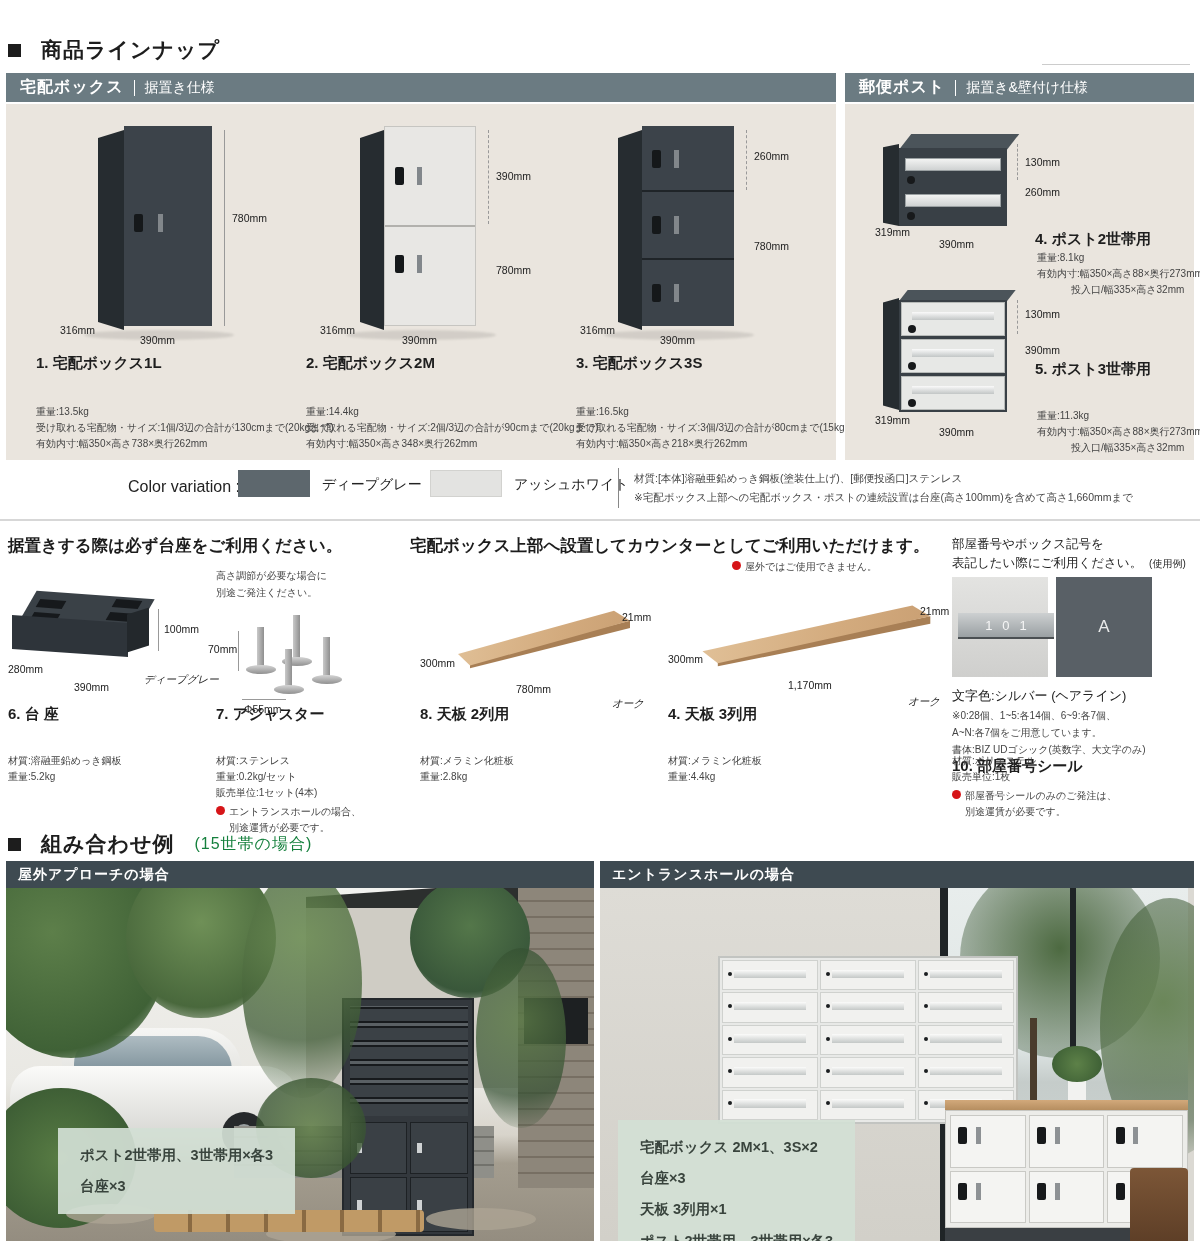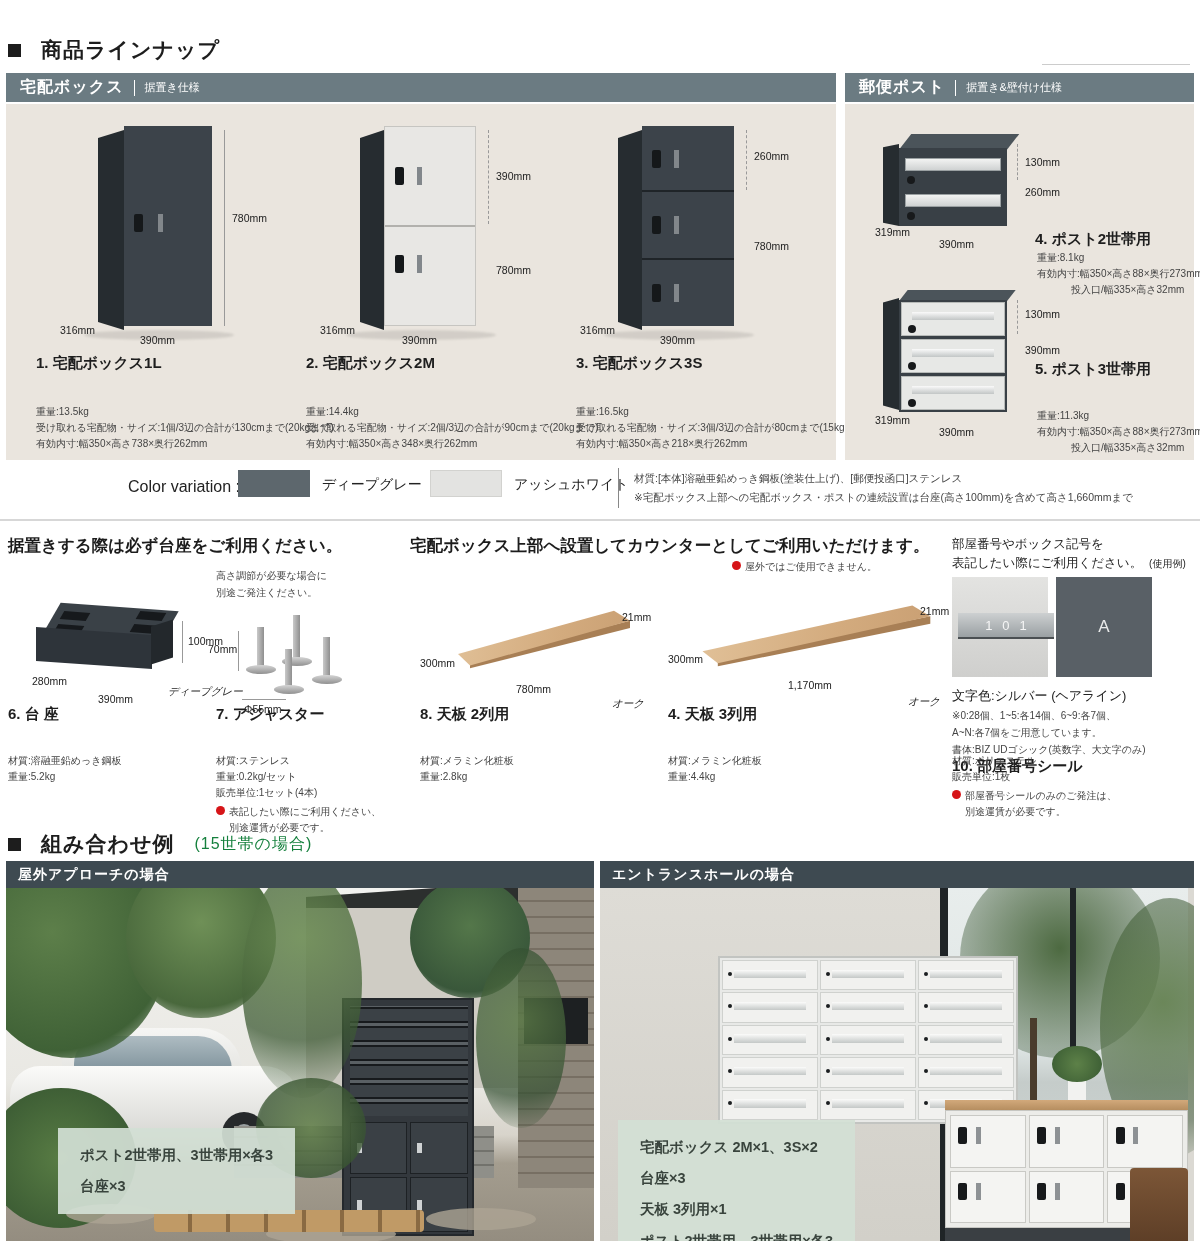--- a/index.html
+++ b/index.html
@@ -9,21 +9,21 @@
   
   .sec-title { position:absolute; display:flex; align-items:center; gap:20px; font-size:21px; font-weight:bold; color:#1d1d1d; letter-spacing:1px; }
   .sq { width:13px; height:13px; background:#1d1d1d; display:inline-block; }
   .sec-sub { font-size:16px; font-weight:normal; color:#15803d; }
   .toprule { position:absolute; left:1042px; top:64px; width:148px; height:0; border-top:1px solid #ccc; }
 
   
   .banner { position:absolute; height:29px; background:#6b7b82; color:#fff; display:flex; align-items:center; padding-left:14px; }
   .banner .bt { font-size:16px; font-weight:bold; letter-spacing:1px; }
   .banner .bdiv { width:1px; height:16px; background:#fff; margin:0 10px; }
-  .banner .bs { font-size:11px; }
+  .banner .bs { font-size:14px; }
 
   
   .panel { position:absolute; top:104px; height:356px; background:#eae5de; }
 
   .dim { position:absolute; font-size:10.5px; color:#222; white-space:nowrap; }
   .vline { position:absolute; width:0; border-left:1px solid #999; }
   .vdash { position:absolute; width:0; border-left:1px dashed #999; }
   .hline { position:absolute; height:0; border-top:1px solid #999; }
   .pname { position:absolute; font-size:15px; font-weight:bold; color:#1e1e1e; white-space:nowrap; }
   .spec { font-size:10px; color:#444; line-height:1.6; white-space:nowrap; }
@@ -306,21 +306,21 @@
       <div>材質:[本体]溶融亜鉛めっき鋼板(塗装仕上げ)、[郵便投函口]ステンレス</div>
       <div>※宅配ボックス上部への宅配ボックス・ポストの連続設置は台座(高さ100mm)を含めて高さ1,660mmまで</div>
     </div>
   </div>
   <div class="rule"></div>
 
   <div class="mid">
 
     <div class="mtitle" style="left:2px; top:8px;">据置きする際は必ず台座をご利用ください。</div>
 
-    <div style="position:absolute; left:4px; top:80px; width:200px; height:110px;margin-left:24px;">
+    <div style="position:absolute; left:4px; top:68px; width:200px; height:110px;">
       <div class="ped-top"></div>
       <div class="ped-slot" style="left:28px; top:5px; width:26px;"></div>
       <div class="ped-slot" style="left:104px; top:5px; width:26px;"></div>
       <div class="ped-slot" style="left:22px; top:18px; width:26px;"></div>
       <div class="ped-slot" style="left:98px; top:18px; width:26px;"></div>
       <div class="ped-front"></div>
       <div class="ped-side"></div>
       <div class="vline" style="left:148px; top:14px; height:42px;"></div>
       <div class="dim" style="left:154px; top:28px;">100mm</div>
       <div class="dim" style="left:-2px; top:68px;">280mm</div>
@@ -357,21 +357,21 @@
       <div class="vline" style="left:22px; top:16px; height:40px;"></div>
       <div class="dim" style="left:-8px; top:28px;">70mm</div>
       <div class="hline" style="left:26px; top:84px; width:44px;"></div>
       <div class="dim" style="left:28px; top:88px;">Φ55mm</div>
     </div>
     <div class="pname" style="left:210px; top:178px;">7. アジャスター</div>
     <div class="specs" style="left:210px; top:226px;">
       <div class="spec">材質:ステンレス</div>
       <div class="spec">重量:0.2kg/セット</div>
       <div class="spec">販売単位:1セット(4本)</div>
-      <div class="warn" style="margin-top:3px;"><span class="red-dot"></span><span>表記したい際にご利用ください、</span></div>
+      <div class="warn" style="margin-top:3px;"><span class="red-dot"></span><span>エントランスホールの場合、</span></div>
       <div class="warn" style="padding-left:13px;">別途運賃が必要です。</div>
     </div>
 
     <div class="mtitle" style="left:404px; top:8px;">宅配ボックス上部へ設置してカウンターとしてご利用いただけます。</div>
     <div class="warn" style="position:absolute; left:726px; top:32px;"><span class="red-dot"></span><span>屋外ではご使用できません。</span></div>
 
     <div style="position:absolute; left:414px; top:66px; width:230px; height:110px;">
       <div class="plank" style="left:18px; top:12px; width:200px; height:72px;">
         <div class="pedge" style="clip-path:polygon(16% 78%, 96% 22%, 96% 32%, 16% 88%);"></div>
         <div class="ptop" style="clip-path:polygon(10% 68%, 88% 8%, 96% 22%, 16% 84%);"></div>

